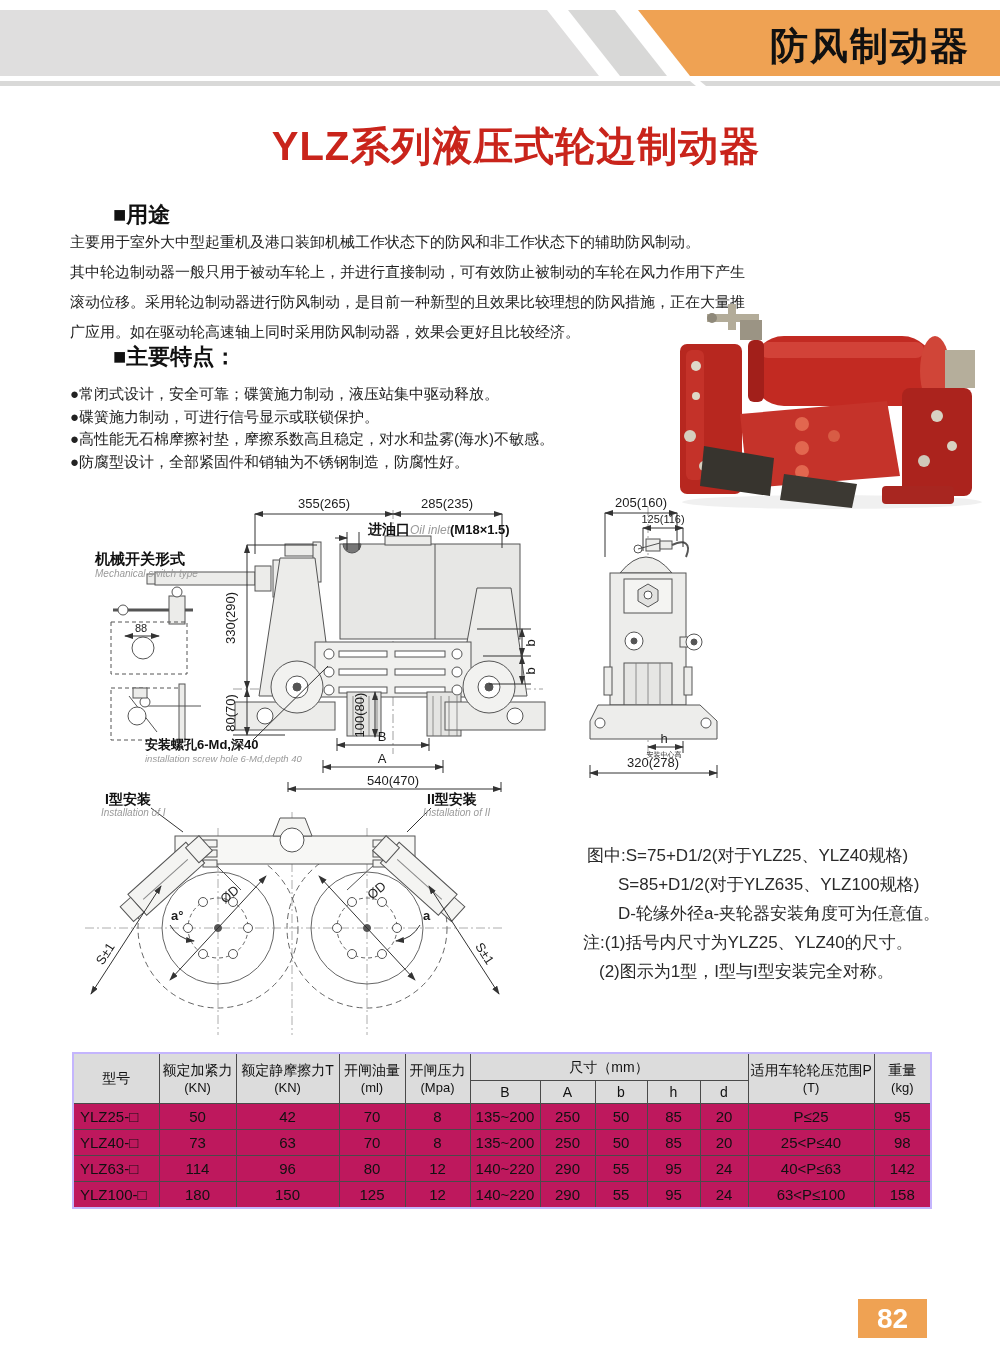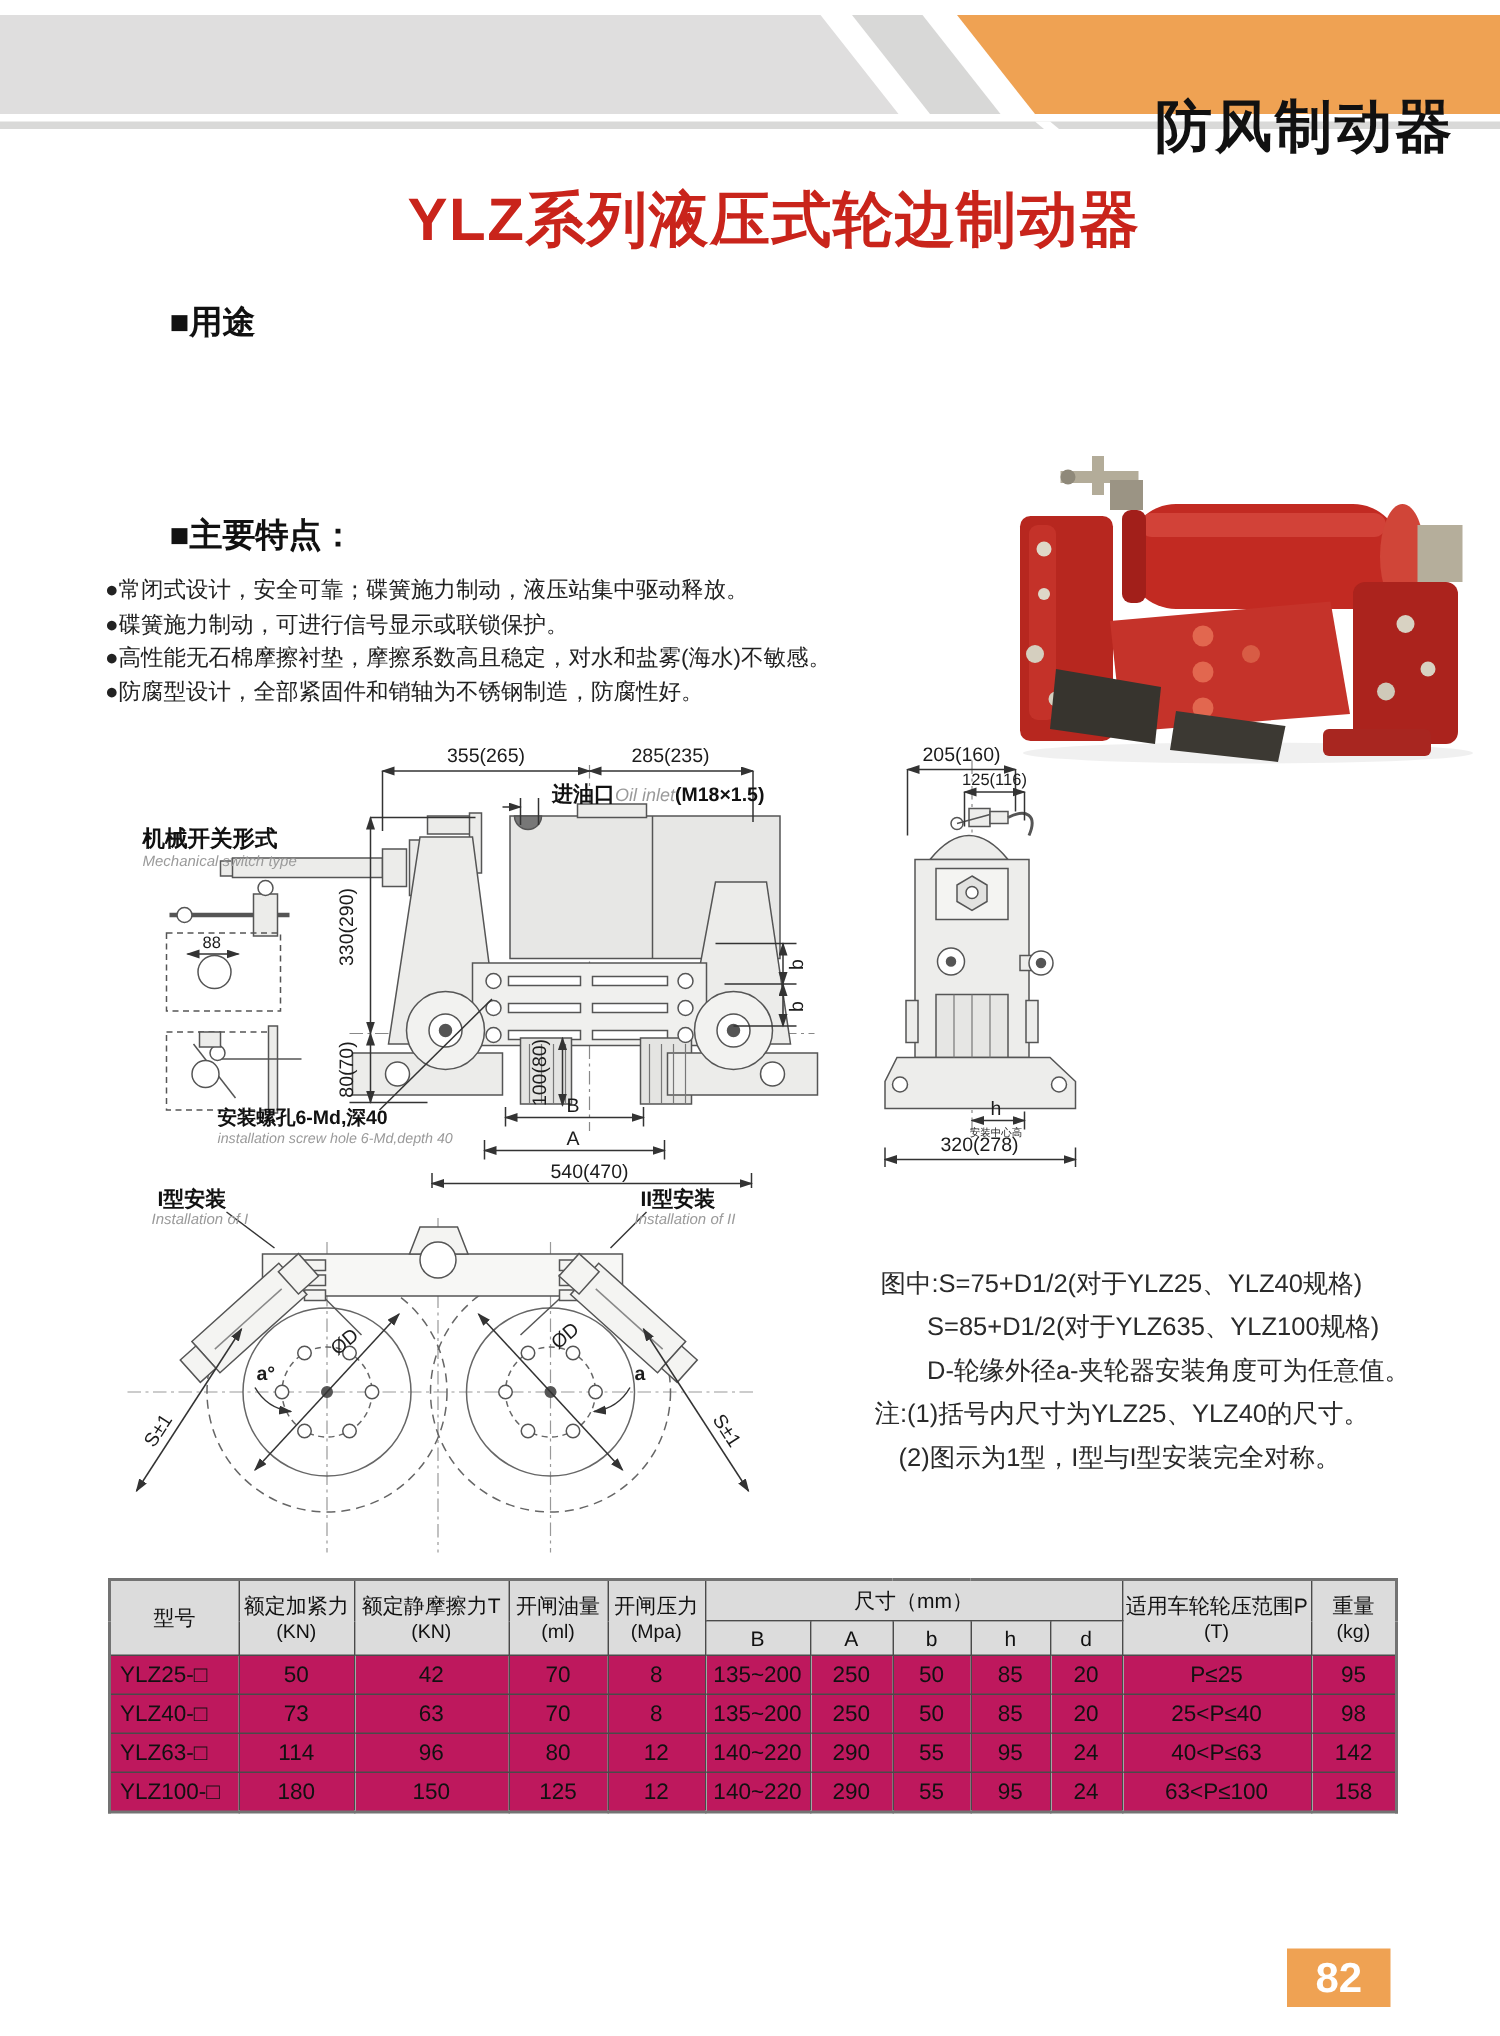--- a/index.html
+++ b/index.html
@@ -1,35 +1,35 @@
 <!DOCTYPE html>
 <html><head>
 <meta charset="utf-8">
 <style>
   html,body{margin:0;padding:0;background:#fff;}
   .page{position:relative;width:1000px;height:1357px;background:#fff;overflow:hidden;
         font-family:"Liberation Sans","DejaVu Sans",sans-serif;color:#1c1c1c;}
   .abs{position:absolute;}
   
   .header-tab{position:absolute;left:700px;top:21px;width:270px;height:46px;
-              font-size:38px;font-weight:bold;color:#111;text-align:right;letter-spacing:2px;margin-top:38px;}
+              font-size:38px;font-weight:bold;color:#111;text-align:right;letter-spacing:2px;}
   .title{position:absolute;left:0;top:103px;width:1000px;margin:16px;text-align:center;
          font-size:40px;font-weight:bold;color:#c9241b;letter-spacing:1px;}
   .sec-h{position:absolute;left:69px;font-size:22px;font-weight:bold;color:#111;margin-left:44px;}
   .usage-body{position:absolute;left:70px;top:227px;width:700px;font-size:15px;line-height:30px;color:#222;}
   .feat-body{position:absolute;left:70px;top:383px;width:620px;font-size:15px;line-height:22.5px;color:#222;}
   .notes{position:absolute;left:583px;top:841px;width:410px;font-size:17px;line-height:29px;color:#2a2a2a;}
   .notes .i1{padding-left:35px;}
   .notes .i2{padding-left:16px;}
   
   table.spec{position:absolute;left:72px;top:1052px;width:858px;border-collapse:collapse;
              table-layout:fixed;font-size:15px;color:#111;}
   table.spec th,table.spec td{border:1px solid #4a4a4a;text-align:center;padding:0 2px;
              overflow:hidden;white-space:nowrap;}
-  table.spec{border:2px solid #737373;}
+  table.spec{border:2px solid #c4b5fd;}
   table.spec th{background:#dcdcdc;font-weight:normal;font-size:14px;line-height:17px;}
   table.spec td{height:25px;background:#be185d;}
   table.spec td.model{text-align:left;padding-left:6px;}
   tr.h1 th{height:26px;}
   tr.h2 th{height:22px;}
   .unit{font-size:13px;}
   
   .page-num{position:absolute;left:858px;top:1299px;width:69px;height:39px;background:#efa253;
             display:flex;align-items:center;justify-content:center;}
   .page-num span{color:#fff;font-size:28px;font-weight:bold;}
@@ -50,20 +50,26 @@
     <polygon points="568,10 615,10 667,76 620,76" fill="#d8d8d7"></polygon>
     <polygon points="638,10 1000,10 1000,76 690,76" fill="#efa253"></polygon>
     <rect x="0" y="81" width="1000" height="5" fill="#d9d9d8"></rect>
     <polygon points="690,81 700,81 706,86 696,86" fill="#ffffff"></polygon>
   </svg>
   <div class="header-tab">防风制动器</div>
 
   <h1 class="title">YLZ系列液压式轮边制动器</h1>
 
   <div class="sec-h" style="top:200px">■用途</div>
+  <div class="usage-body">
+    <div>主要用于室外大中型起重机及港口装卸机械工作状态下的防风和非工作状态下的辅助防风制动。</div>
+    <div>其中轮边制动器一般只用于被动车轮上，并进行直接制动，可有效防止被制动的车轮在风力作用下产生</div>
+    <div>滚动位移。采用轮边制动器进行防风制动，是目前一种新型的且效果比较理想的防风措施，正在大量推</div>
+    <div>广应用。如在驱动轮高速轴上同时采用防风制动器，效果会更好且比较经济。</div>
+  </div>
 
   <div class="sec-h" style="top:342px">■主要特点：</div>
   <div class="feat-body">
     <div>●常闭式设计，安全可靠；碟簧施力制动，液压站集中驱动释放。</div>
     <div>●碟簧施力制动，可进行信号显示或联锁保护。</div>
     <div>●高性能无石棉摩擦衬垫，摩擦系数高且稳定，对水和盐雾(海水)不敏感。</div>
     <div>●防腐型设计，全部紧固件和销轴为不锈钢制造，防腐性好。</div>
   </div>
 
   <svg class="abs" style="left:652px;top:296px" width="345" height="215" viewBox="0 0 345 215">

